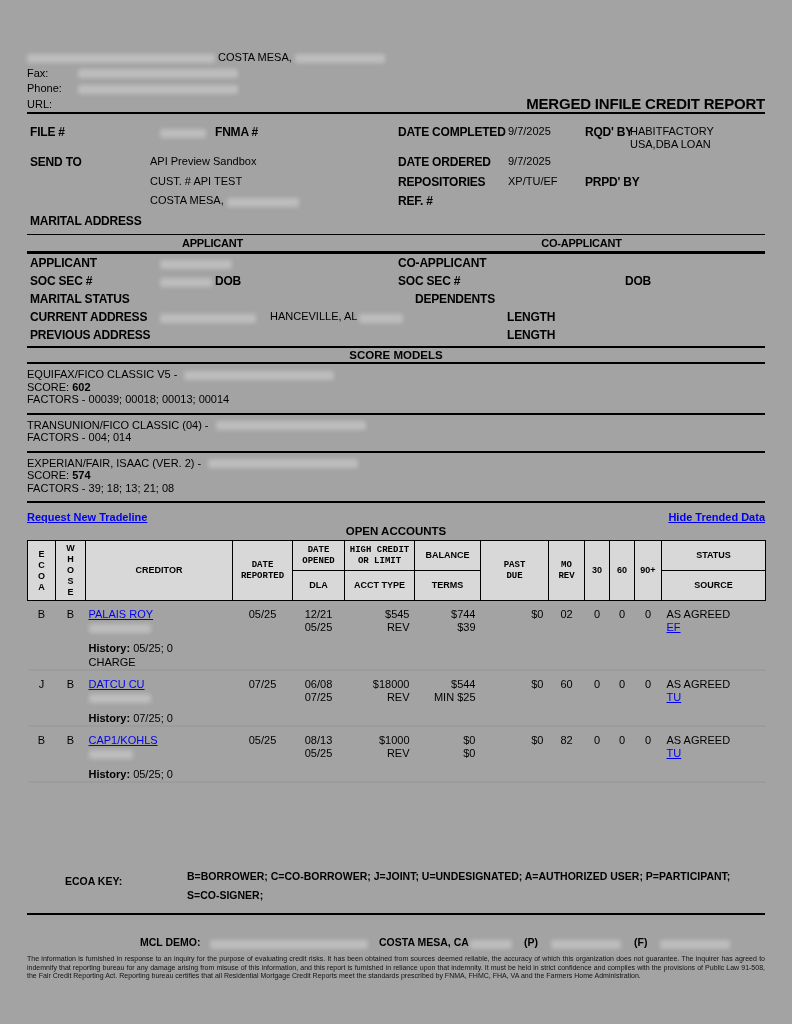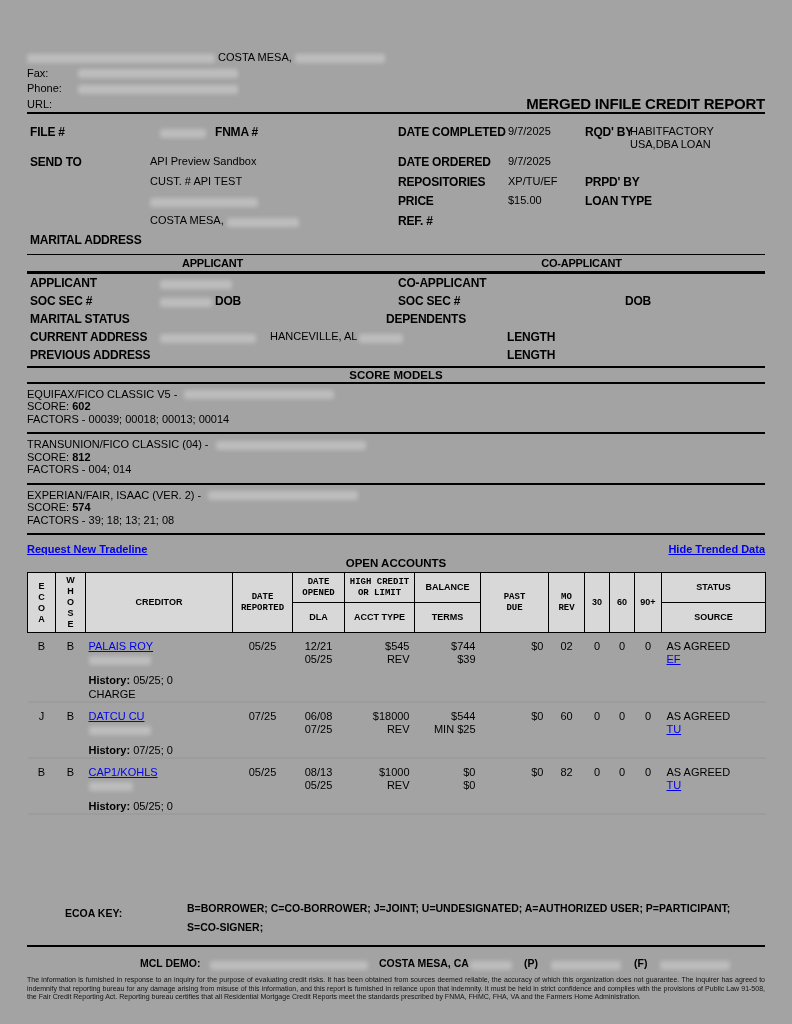--- a/index.html
+++ b/index.html
@@ -49,21 +49,21 @@
   td.rgt { text-align:right; padding-right:5px !important; }
   td.creditor-cell { padding-left:3px !important; }
   td.status-cell { padding-left:5px !important; }
   tr.hist td { padding:2px 0 13px 0; border-bottom:2px solid #9c9c9c; }
   tr.hist td.hist-txt { padding-left:3px; line-height:14px; }
   .two-line span { display:block; }
   
   .ecoa-key { display:flex; margin-top:84px; font-size:10.5px; font-weight:bold; line-height:19px; }
   .ecoa-key .key-label { width:160px; padding-left:38px; padding-top:5px; }
   .ecoa-key .key-text { flex:1; }
-  .mcl-row { position:relative; height:17px; margin-top:9px; }
+  .mcl-row { position:relative; height:17px; margin-top:20px; }
   .mcl-row > span { position:absolute; top:1px; font-weight:bold; font-size:10.5px; white-space:nowrap; }
   .mcl-row .redact { top:5px; }
   .disclaimer { font-size:7px; line-height:8.6px; text-align:justify; margin-top:3px; color:#111; }
 </style>
 </head>
 <body>
 
 <div class="page">
 
   <div class="letterhead">
@@ -103,26 +103,20 @@
     <span class="lbl" style="left:371px;">DATE ORDERED</span>
     <span style="left:481px;">9/7/2025</span>
   </div>
   <div class="prow">
     <span style="left:123px;">CUST. # API TEST</span>
     <span class="lbl" style="left:371px;">REPOSITORIES</span>
     <span style="left:481px;">XP/TU/EF</span>
     <span class="lbl" style="left:558px;">PRPD' BY</span>
   </div>
   <div class="prow">
-    <span class="redact" style="left:123px;width:108px;"></span>
-    <span class="lbl" style="left:371px;">PRICE</span>
-    <span style="left:481px;">$15.00</span>
-    <span class="lbl" style="left:558px;">LOAN TYPE</span>
-  </div>
-  <div class="prow">
     <span style="left:123px;">COSTA MESA,</span>
     <span class="redact" style="left:200px;width:72px;"></span>
     <span class="lbl" style="left:371px;">REF. #</span>
   </div>
   <div class="prow">
     <span class="lbl" style="left:3px;">MARITAL ADDRESS</span>
   </div>
 
   <hr class="hr1" style="margin-top:3px;">
   <div class="app-head">
@@ -138,21 +132,21 @@
   </div>
   <div class="prow" style="height:18px;">
     <span class="lbl" style="left:3px;">SOC SEC #</span>
     <span class="redact" style="left:133px;width:52px;"></span>
     <span class="lbl" style="left:188px;">DOB</span>
     <span class="lbl" style="left:371px;">SOC SEC #</span>
     <span class="lbl" style="left:598px;">DOB</span>
   </div>
   <div class="prow" style="height:18px;">
     <span class="lbl" style="left:3px;">MARITAL STATUS</span>
-    <span class="lbl" style="left:359px;">DEPENDENTS</span>
+    <span class="lbl" style="left:388px;">DEPENDENTS</span>
   </div>
   <div class="prow" style="height:18px;">
     <span class="lbl" style="left:3px;">CURRENT ADDRESS</span>
     <span class="redact" style="left:133px;width:96px;"></span>
     <span style="left:243px;">HANCEVILLE, AL</span>
     <span class="redact" style="left:332px;width:44px;"></span>
     <span class="lbl" style="left:480px;">LENGTH</span>
   </div>
   <div class="prow" style="height:18px;">
     <span class="lbl" style="left:3px;">PREVIOUS ADDRESS</span>
@@ -173,24 +167,20 @@
       <span class="b">602</span>
     </div>
     <div>FACTORS - 00039; 00018; 00013; 00014</div>
   </div>
   <hr class="hr2">
 
   <div class="score-block">
     <div>
       <span>TRANSUNION/FICO CLASSIC (04) -</span>
       <span class="redact" style="width:150px;margin-left:4px;"></span>
-    </div>
-    <div>
-      <span>SCORE:</span>
-      <span class="b">812</span>
     </div>
     <div>FACTORS - 004; 014</div>
   </div>
   <hr class="hr2">
 
   <div class="score-block">
     <div>
       <span>EXPERIAN/FAIR, ISAAC (VER. 2) -</span>
       <span class="redact" style="width:150px;margin-left:4px;"></span>
     </div>

